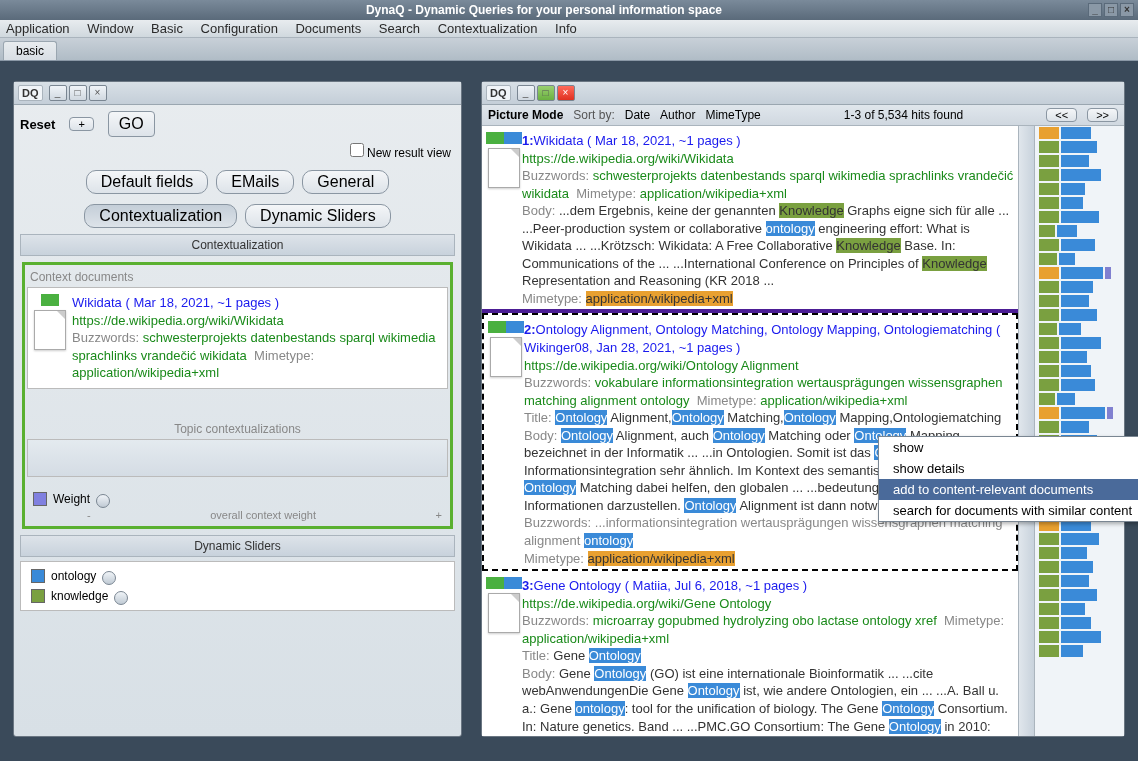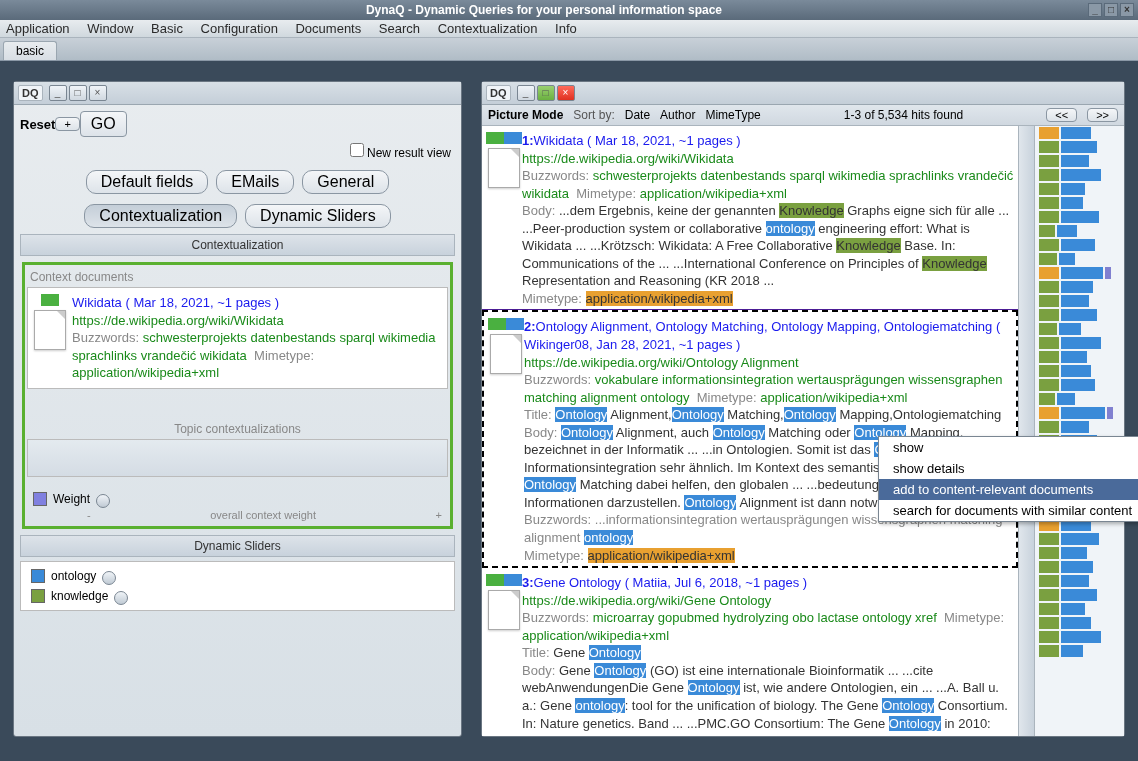--- a/index.html
+++ b/index.html
@@ -40,21 +40,21 @@
 .greenbox { border:3px solid #5ab030; margin:2px; padding:2px; }
 
 .slider-row { display:flex; align-items:center; font-size:12px; padding:3px 6px; gap:6px;}
 .slider-row .sq { width:14px; height:14px; border:1px solid #666;}
 .slider-track { flex:1; height:4px; background:#b0bcc6; position:relative; border-radius:2px;}
 .slider-thumb { position:absolute; top:-5px; width:14px; height:14px; border-radius:50%; background:linear-gradient(#f0f4f8,#c0cad4); border:1px solid #7a8692;}
 
 .doc-icon { width:32px; height:40px; background:#fff; border:1px solid #aaa; position:relative; flex-shrink:0; box-shadow:0 1px 2px rgba(0,0,0,.2);}
 .doc-icon::after{ content:''; position:absolute; right:0; top:0; border-left:8px solid transparent; border-top:8px solid #ccc;}
 
-.result-item { display:flex; padding:6px 4px 2px 4px; border-bottom:1px solid #4c1d95;}
+.result-item { display:flex; padding:6px 4px 2px 4px; border-bottom:4px solid #4c1d95;}
 .result-item.sel{ border:2px dashed #000;}
 .result-body{ font-size:13px; line-height:1.35; color:#333;}
 .result-body .title a{ color:#1a1aee; text-decoration:none; font-weight:normal;}
 .result-body .title{ color:#1a1aee;}
 .result-body .url{ color:#1a8a1a;}
 .result-body .bw{ color:#888;}
 .hl-know{ background:#7aa040;}
 .hl-onto{ background:#3a8ad8; color:#fff;}
 .hl-mime{ background:#e8a030;}
 .colorbar{ display:inline-block; width:18px; height:12px;}
@@ -106,21 +106,21 @@
 
 <div class="pane" style="left:13px; top:20px; width:449px; height:656px;">
   <div class="pane-title">
     <span class="dq-logo">DQ</span>
     <span class="pbtn">_</span>
     <span class="pbtn">□</span>
     <span class="pbtn">×</span>
   </div>
 
   <div class="facet-body">
-    <div style="display:flex; gap:0; align-items:center;">
+    <div style="display:flex; gap:14px; align-items:center;">
       <b style="font-size:13px;">Reset</b>
       <button class="btn sm">+</button>
       <button class="btn rect">GO</button>
     </div>
     <div style="text-align:right; font-size:12px; padding:2px 4px;">
       <input type="checkbox" style="">
       <span>New result view</span>
     </div>
     <div style="display:flex; justify-content:center; gap:8px; padding:4px;">
       <button class="btn">Default fields</button>

